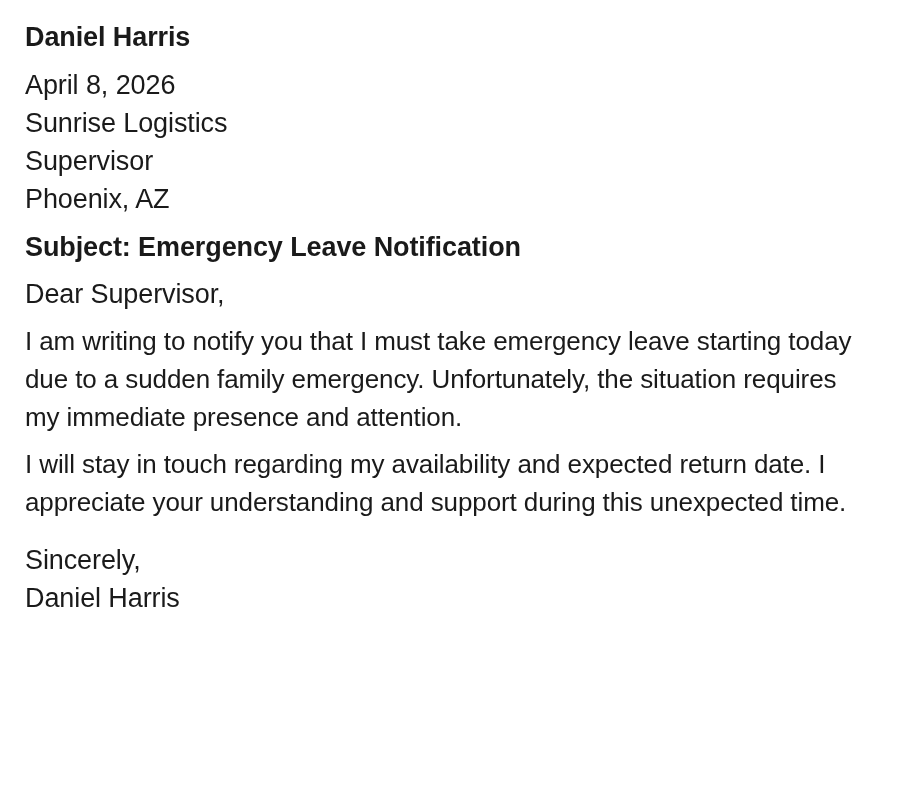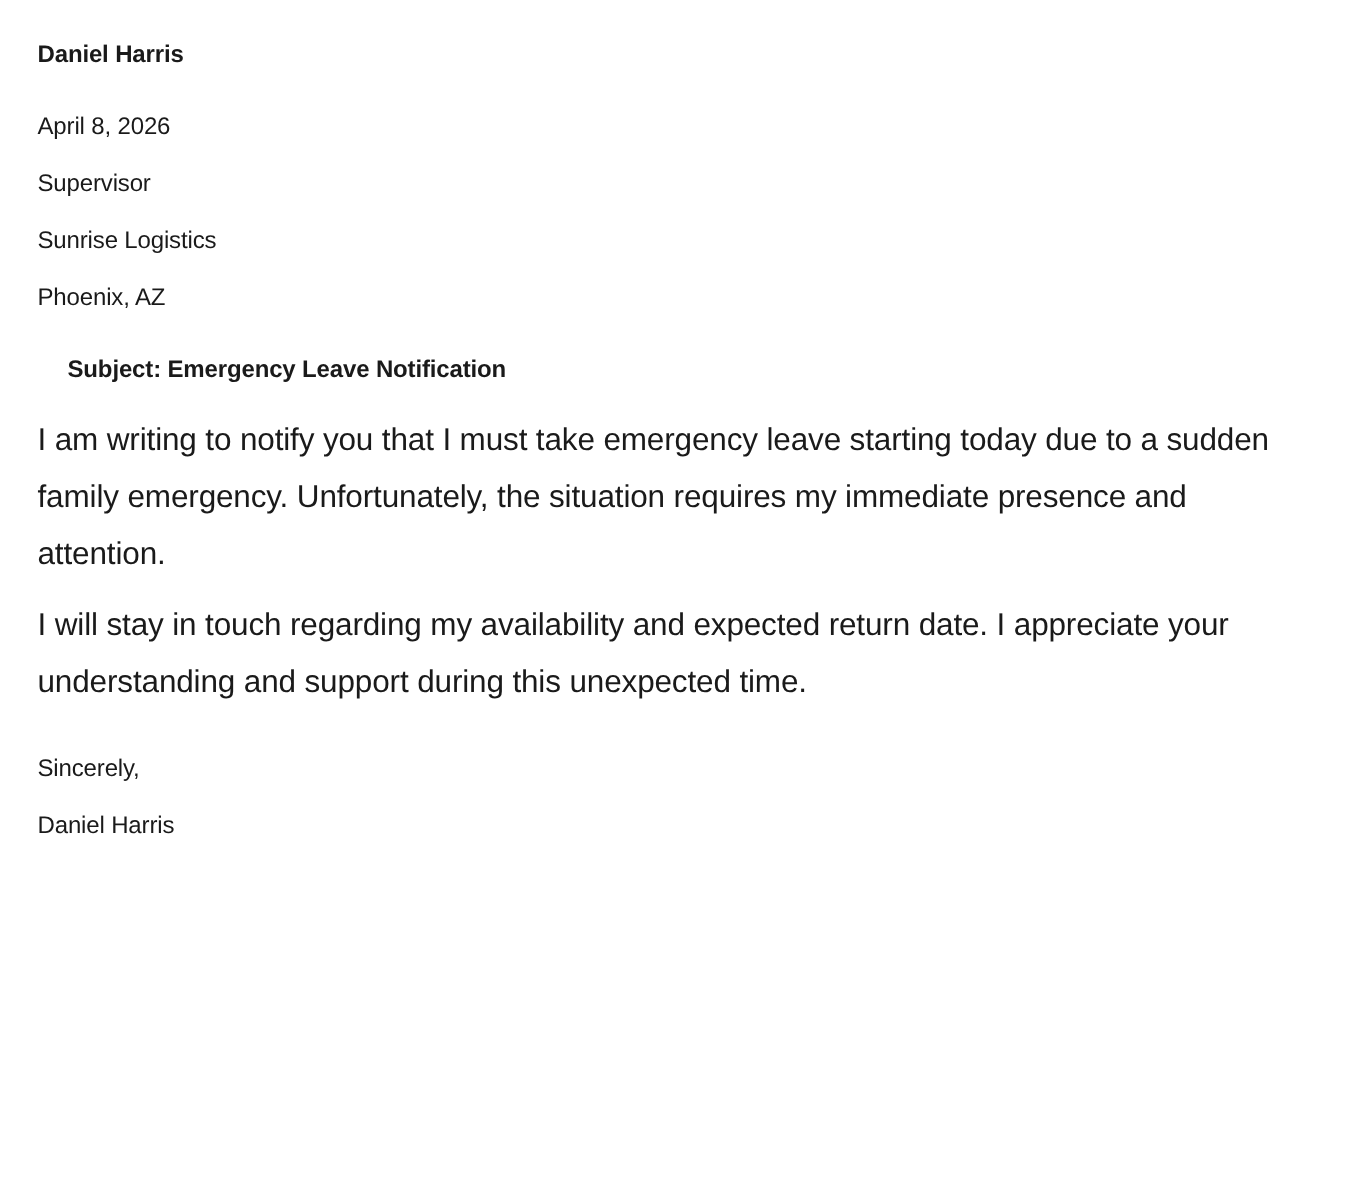--- a/index.html
+++ b/index.html
@@ -20,47 +20,46 @@
     height: 795px;
     padding: 18px 30px 0 25px;
     background: #ffffff;
     overflow: hidden;
   }
   .block {
     margin: 0;
   }
   .line {
     margin: 0;
-    font-size: 16px;
+    font-size: 27px;
     line-height: 38px;
     letter-spacing: -0.1px;
     white-space: pre-wrap;
   }
   .bold .line,
   .line.bold {
     font-weight: bold;
   }
   .sender {
     margin-bottom: 10px;
   }
   .date-block {
   }
   .recipient {
     margin-bottom: 10px;
   }
   .subject {
     margin-bottom: 9px;
-    margin-left: 20px;
   }
   .salutation {
     margin-bottom: 9px;
   }
   .para {
     margin: 0 0 9px 0;
-    font-size: 21px;
+    font-size: 26px;
     line-height: 38px;
     letter-spacing: -0.1px;
     max-width: 845px;
   }
   .closing {
     margin-top: 20px;
   }
 </style>
 </head>
 <body>
@@ -69,29 +68,32 @@
 
   <div class="block sender bold">
     <p class="line">Daniel Harris</p>
   </div>
 
   <div class="block date-block">
     <p class="line">April 8, 2026</p>
   </div>
 
   <div class="block recipient">
+    <p class="line">Sunrise Logistics</p>
     <p class="line">Supervisor</p>
-    <p class="line">Sunrise Logistics</p>
     <p class="line">Phoenix, AZ</p>
   </div>
 
   <div class="block subject">
     <p class="line bold">Subject: Emergency Leave Notification</p>
   </div>
 
+  <div class="block salutation">
+    <p class="line">Dear Supervisor,</p>
+  </div>
 
   <p class="para">I am writing to notify you that I must take emergency leave starting today due to a sudden family emergency. Unfortunately, the situation requires my immediate presence and attention.</p>
   <p class="para">I will stay in touch regarding my availability and expected return date. I appreciate your understanding and support during this unexpected time.</p>
 
   <div class="block closing">
     <p class="line">Sincerely,</p>
     <p class="line">Daniel Harris</p>
   </div>
 
 </div>

